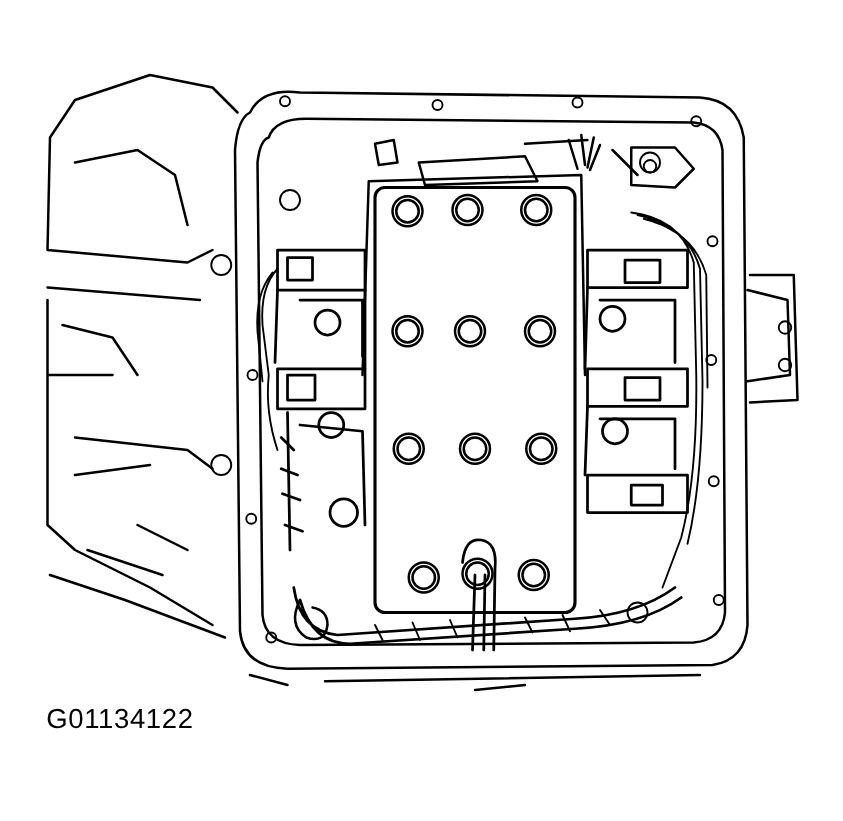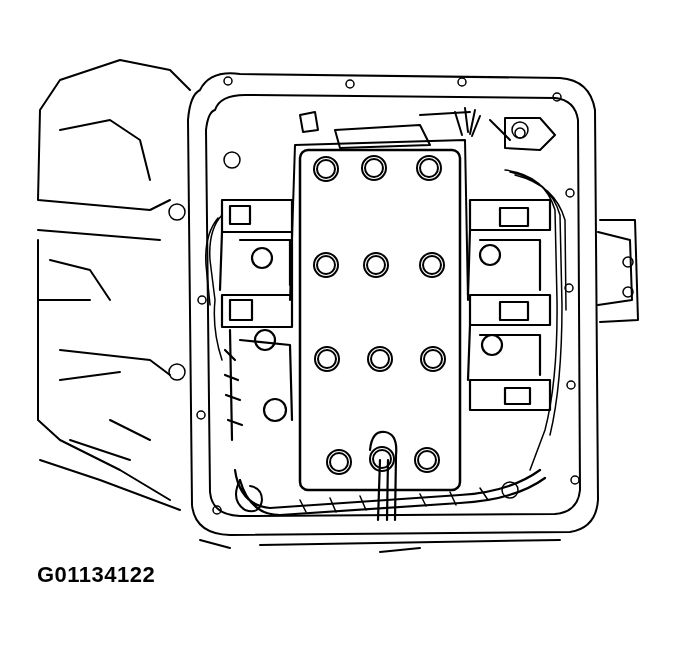--- a/index.html
+++ b/index.html
@@ -1,18 +1,18 @@
 <!DOCTYPE html>
 <html><head>
   <meta charset="utf-8">
   <style>
     html, body { margin: 0; padding: 0; background: #ffffff; }
     body { width: 674px; height: 657px; position: relative; overflow: hidden; font-family: "Liberation Sans", sans-serif; }
     #drawing { position: absolute; left: 0; top: 0; width: 674px; height: 560px; }
-    #caption { position: absolute; left: 37px; top: 562px; font-size: 22px; color: #000; letter-spacing: 0.5px; font-weight: bold; }
+    #caption { position: absolute; left: 37px; top: 562px; font-size: 22px; color: #000; letter-spacing: 0.5px; }
     svg * { vector-effect: non-scaling-stroke; }
   </style>
 </head>
 <body>
 
 <svg id="drawing" viewBox="0 0 674 560" xmlns="http://www.w3.org/2000/svg">
   <g fill="none" stroke="#000" stroke-width="2" stroke-linecap="round" stroke-linejoin="round">
 
     <path d="M40 110 L60 80 L120 60 L170 70 L190 90 M40 110 L38 200 L150 210 L170 200 M38 230 L160 240 M38 240 L38 420 L60 440 L120 470 L170 500 M60 350 L150 360 L170 375 M60 380 L120 372 M38 300 L90 300 M70 440 L130 460"></path>
     <path d="M60 130 L110 120 L140 140 L150 180 M50 260 L90 270 L110 300 M110 420 L150 440 M40 460 L100 480 L180 510"></path>

